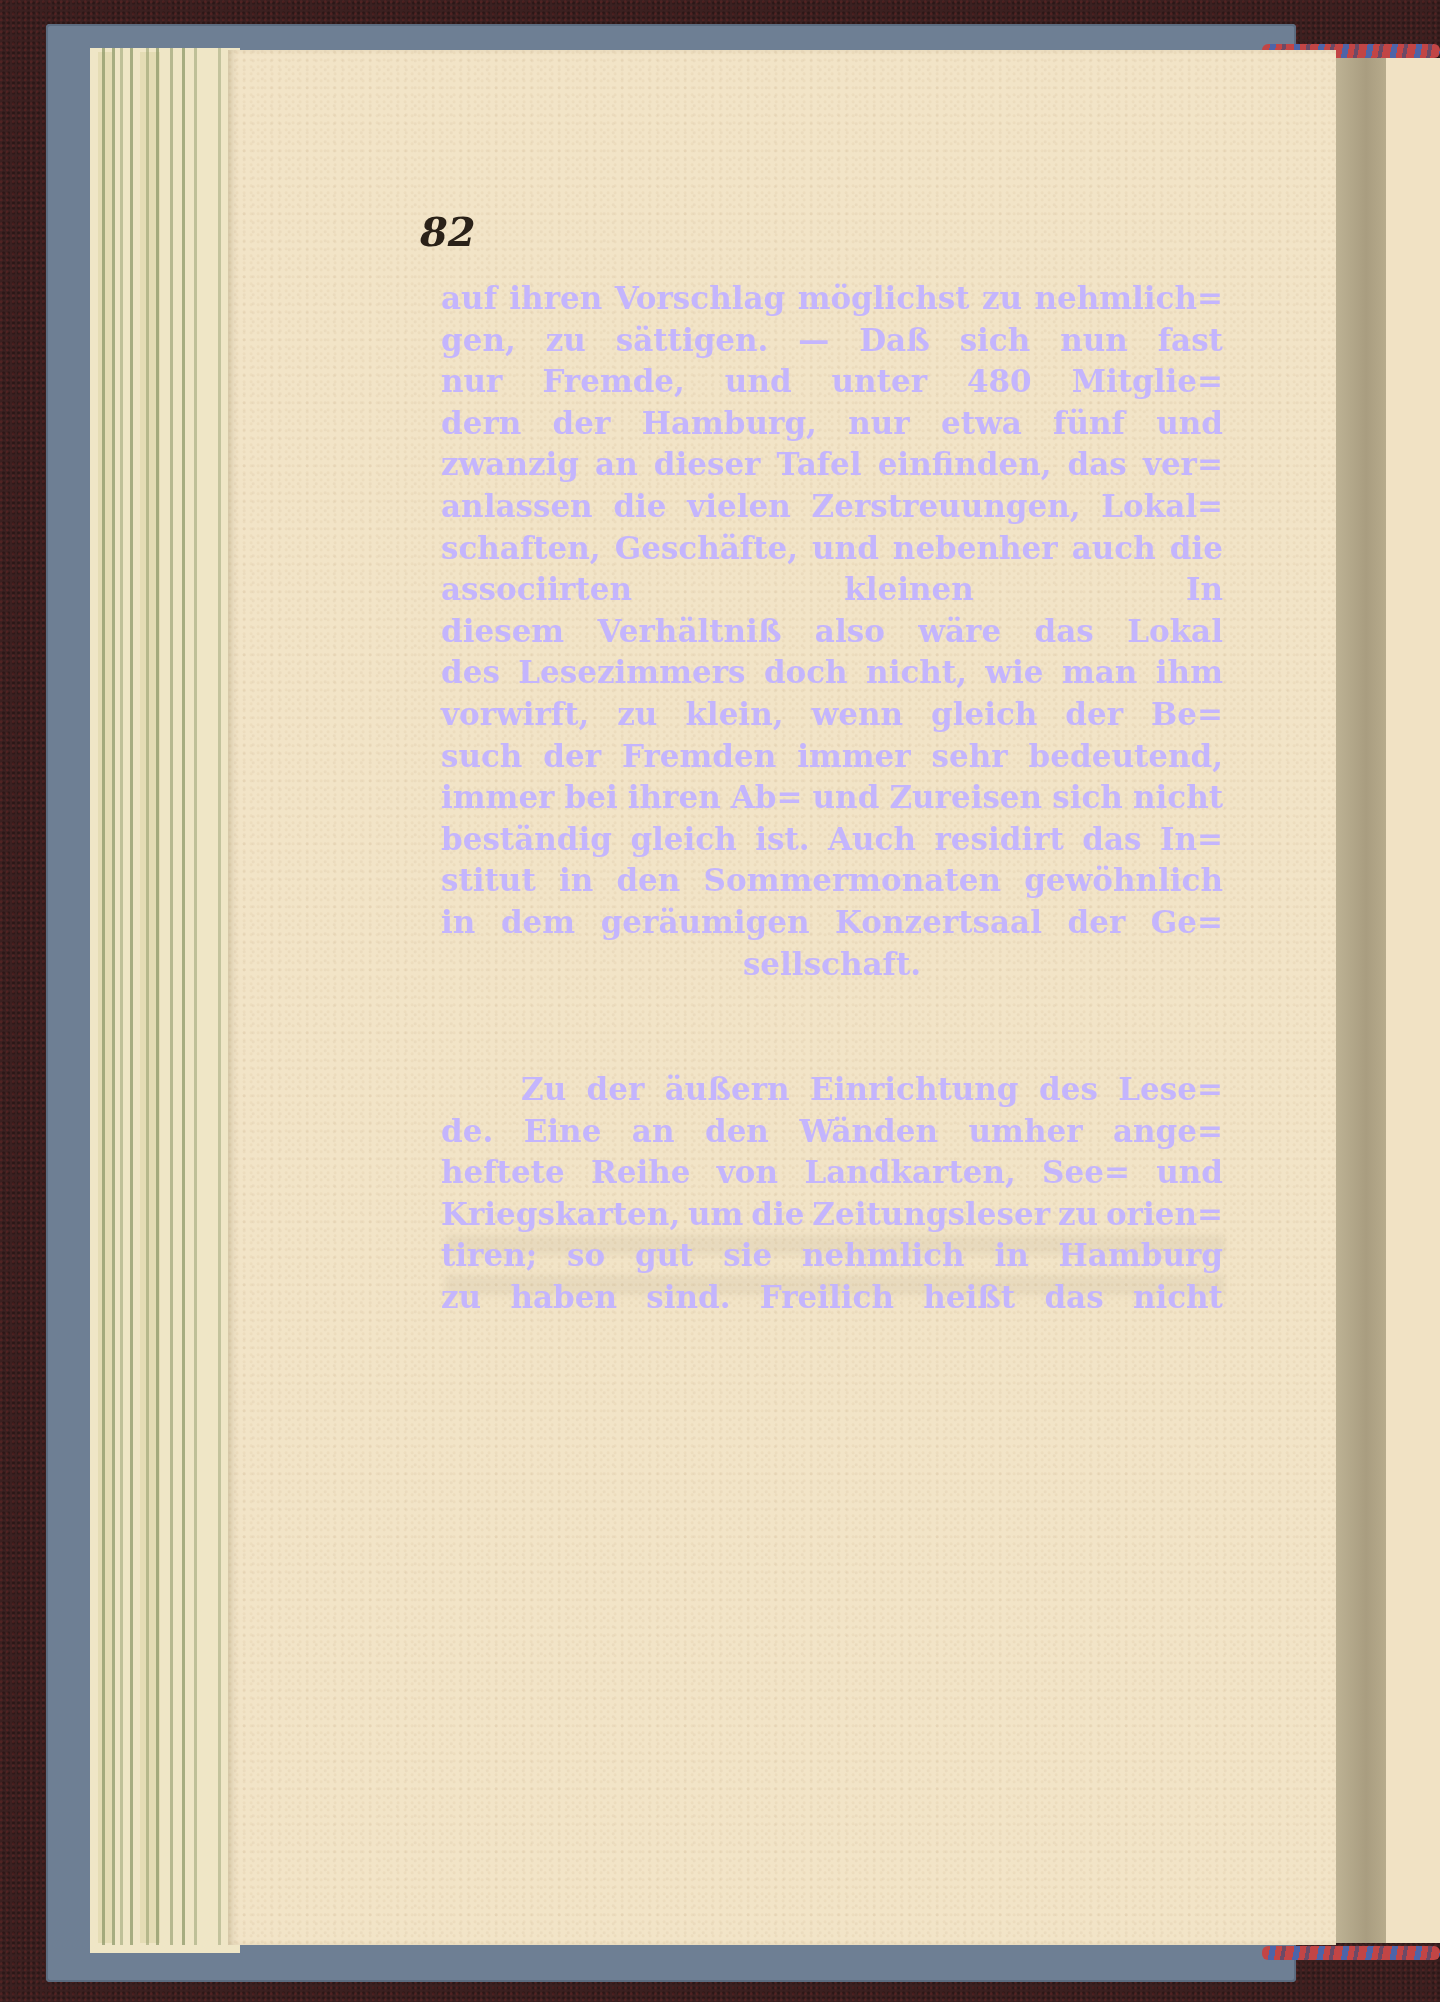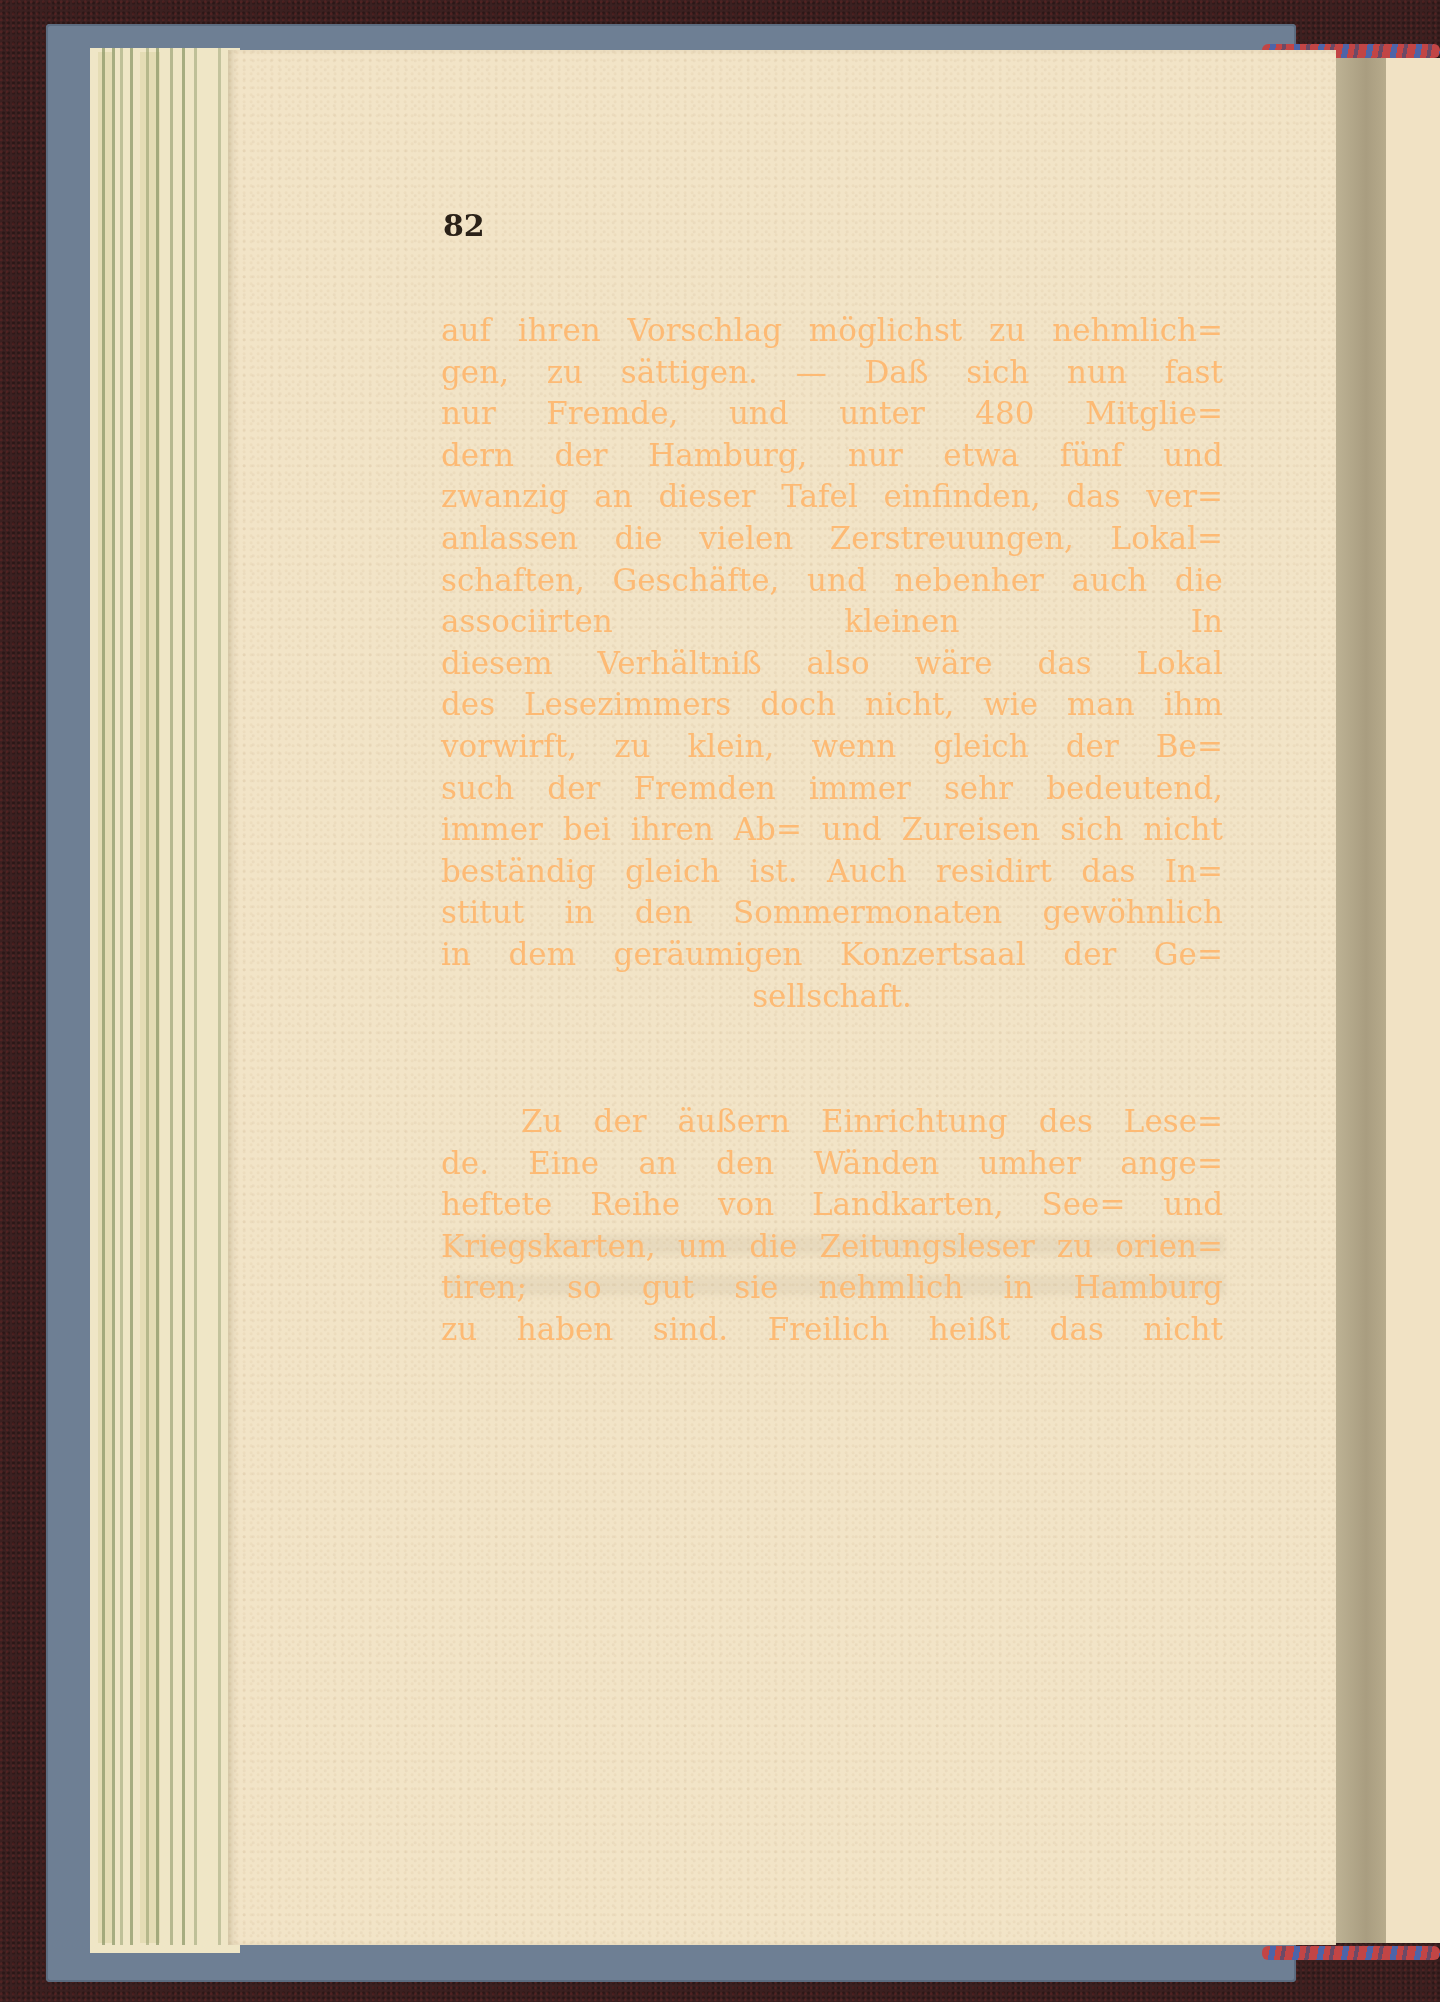--- a/index.html
+++ b/index.html
@@ -46,26 +46,26 @@
   }
   .gutter {
     position:absolute; left:1336px; top:58px; width:50px; height:1885px;
     background:linear-gradient(90deg,#bdb294 0%, #a99d80 60%, #b7ab8c 100%);
   }
   .facing-page {
     position:absolute; left:1386px; top:58px; width:54px; height:1885px;
     background:#f1e2c4;
   }
   .page-number {
-    position:absolute; left:443px; top:208px;
-    font-size:30px; color:#2a2118; font-weight:bold;
+    position:absolute; left:420px; top:208px;
+    font-size:40px; color:#2a2118; font-weight:bold;font-style:italic;
   }
   .text-block {
     position:absolute; left:441px; top:278px; width:782px;
-    color:#fdba74; font-size:31px; font-weight:normal;margin-top:32px;
+    color:#c4b5fd; font-size:31px; font-weight:bold;
   }
   .line {
     height:41.6px; line-height:41.6px;
     text-align:justify; text-align-last:justify; white-space:nowrap;
     display:flex; justify-content:space-between;
   }
   .line.last { justify-content:center; gap:18px; }
   .line.indent { padding-left:80px; }
   .para-gap { height:84px; }
   .bleed {

